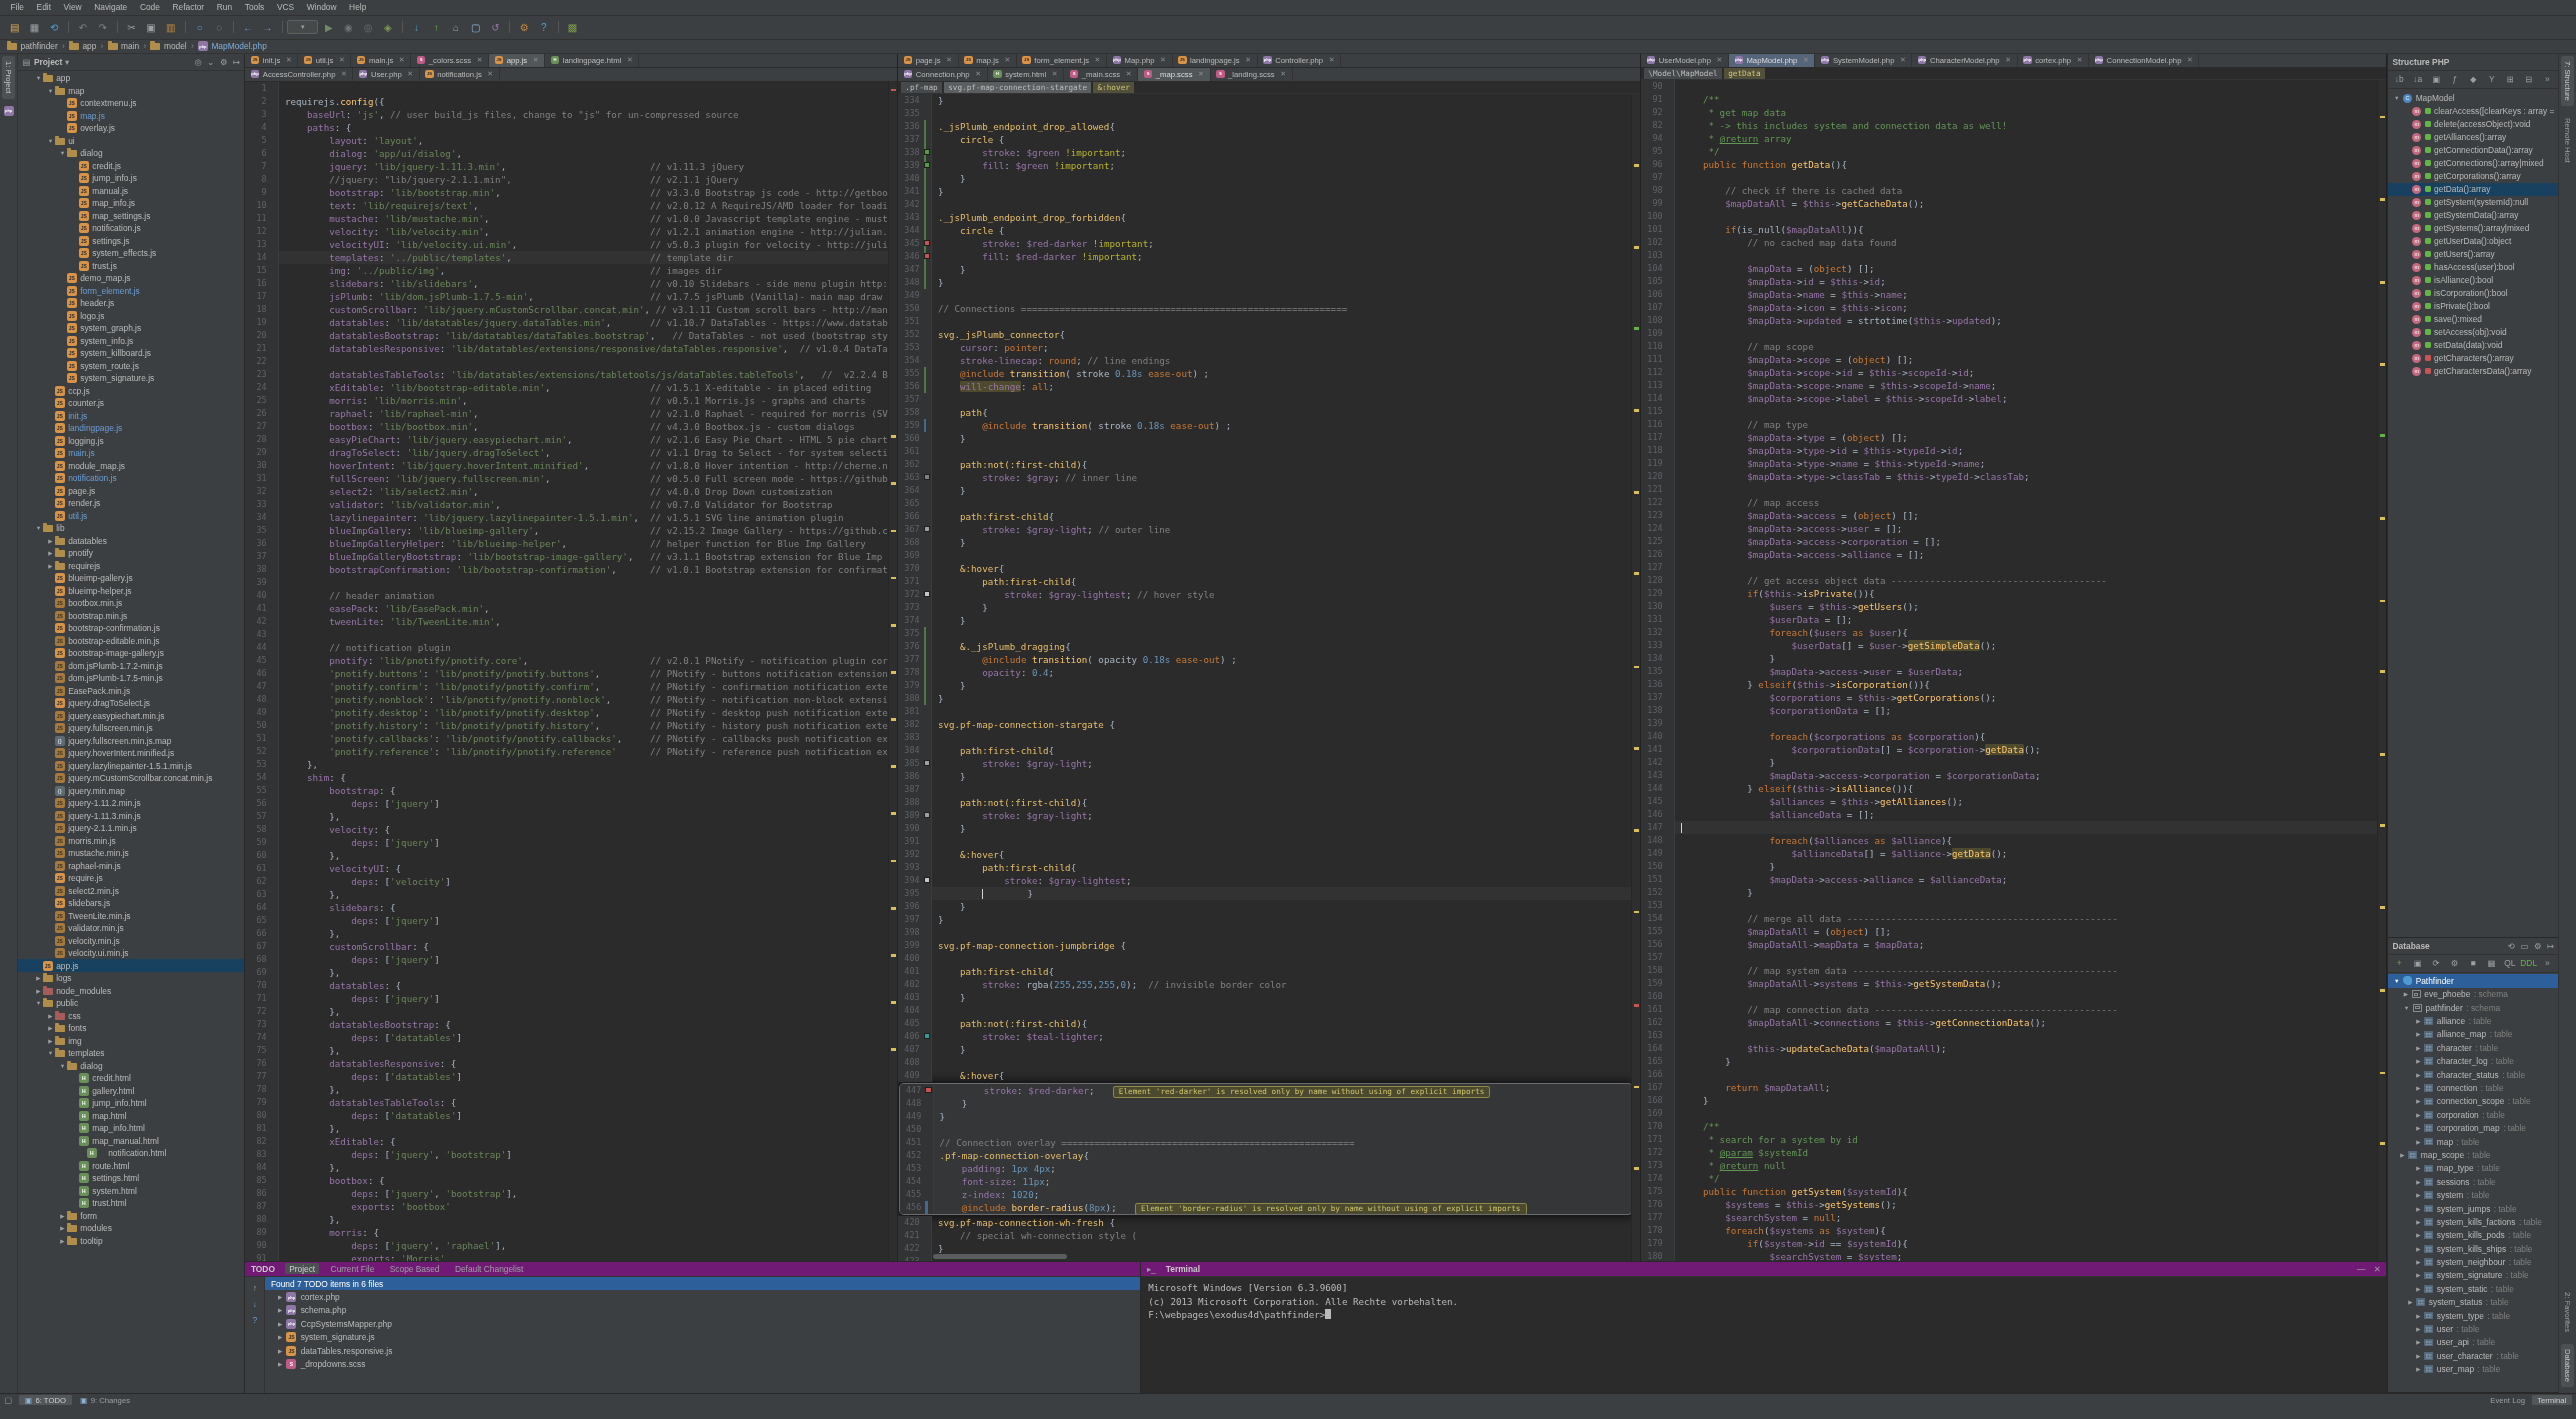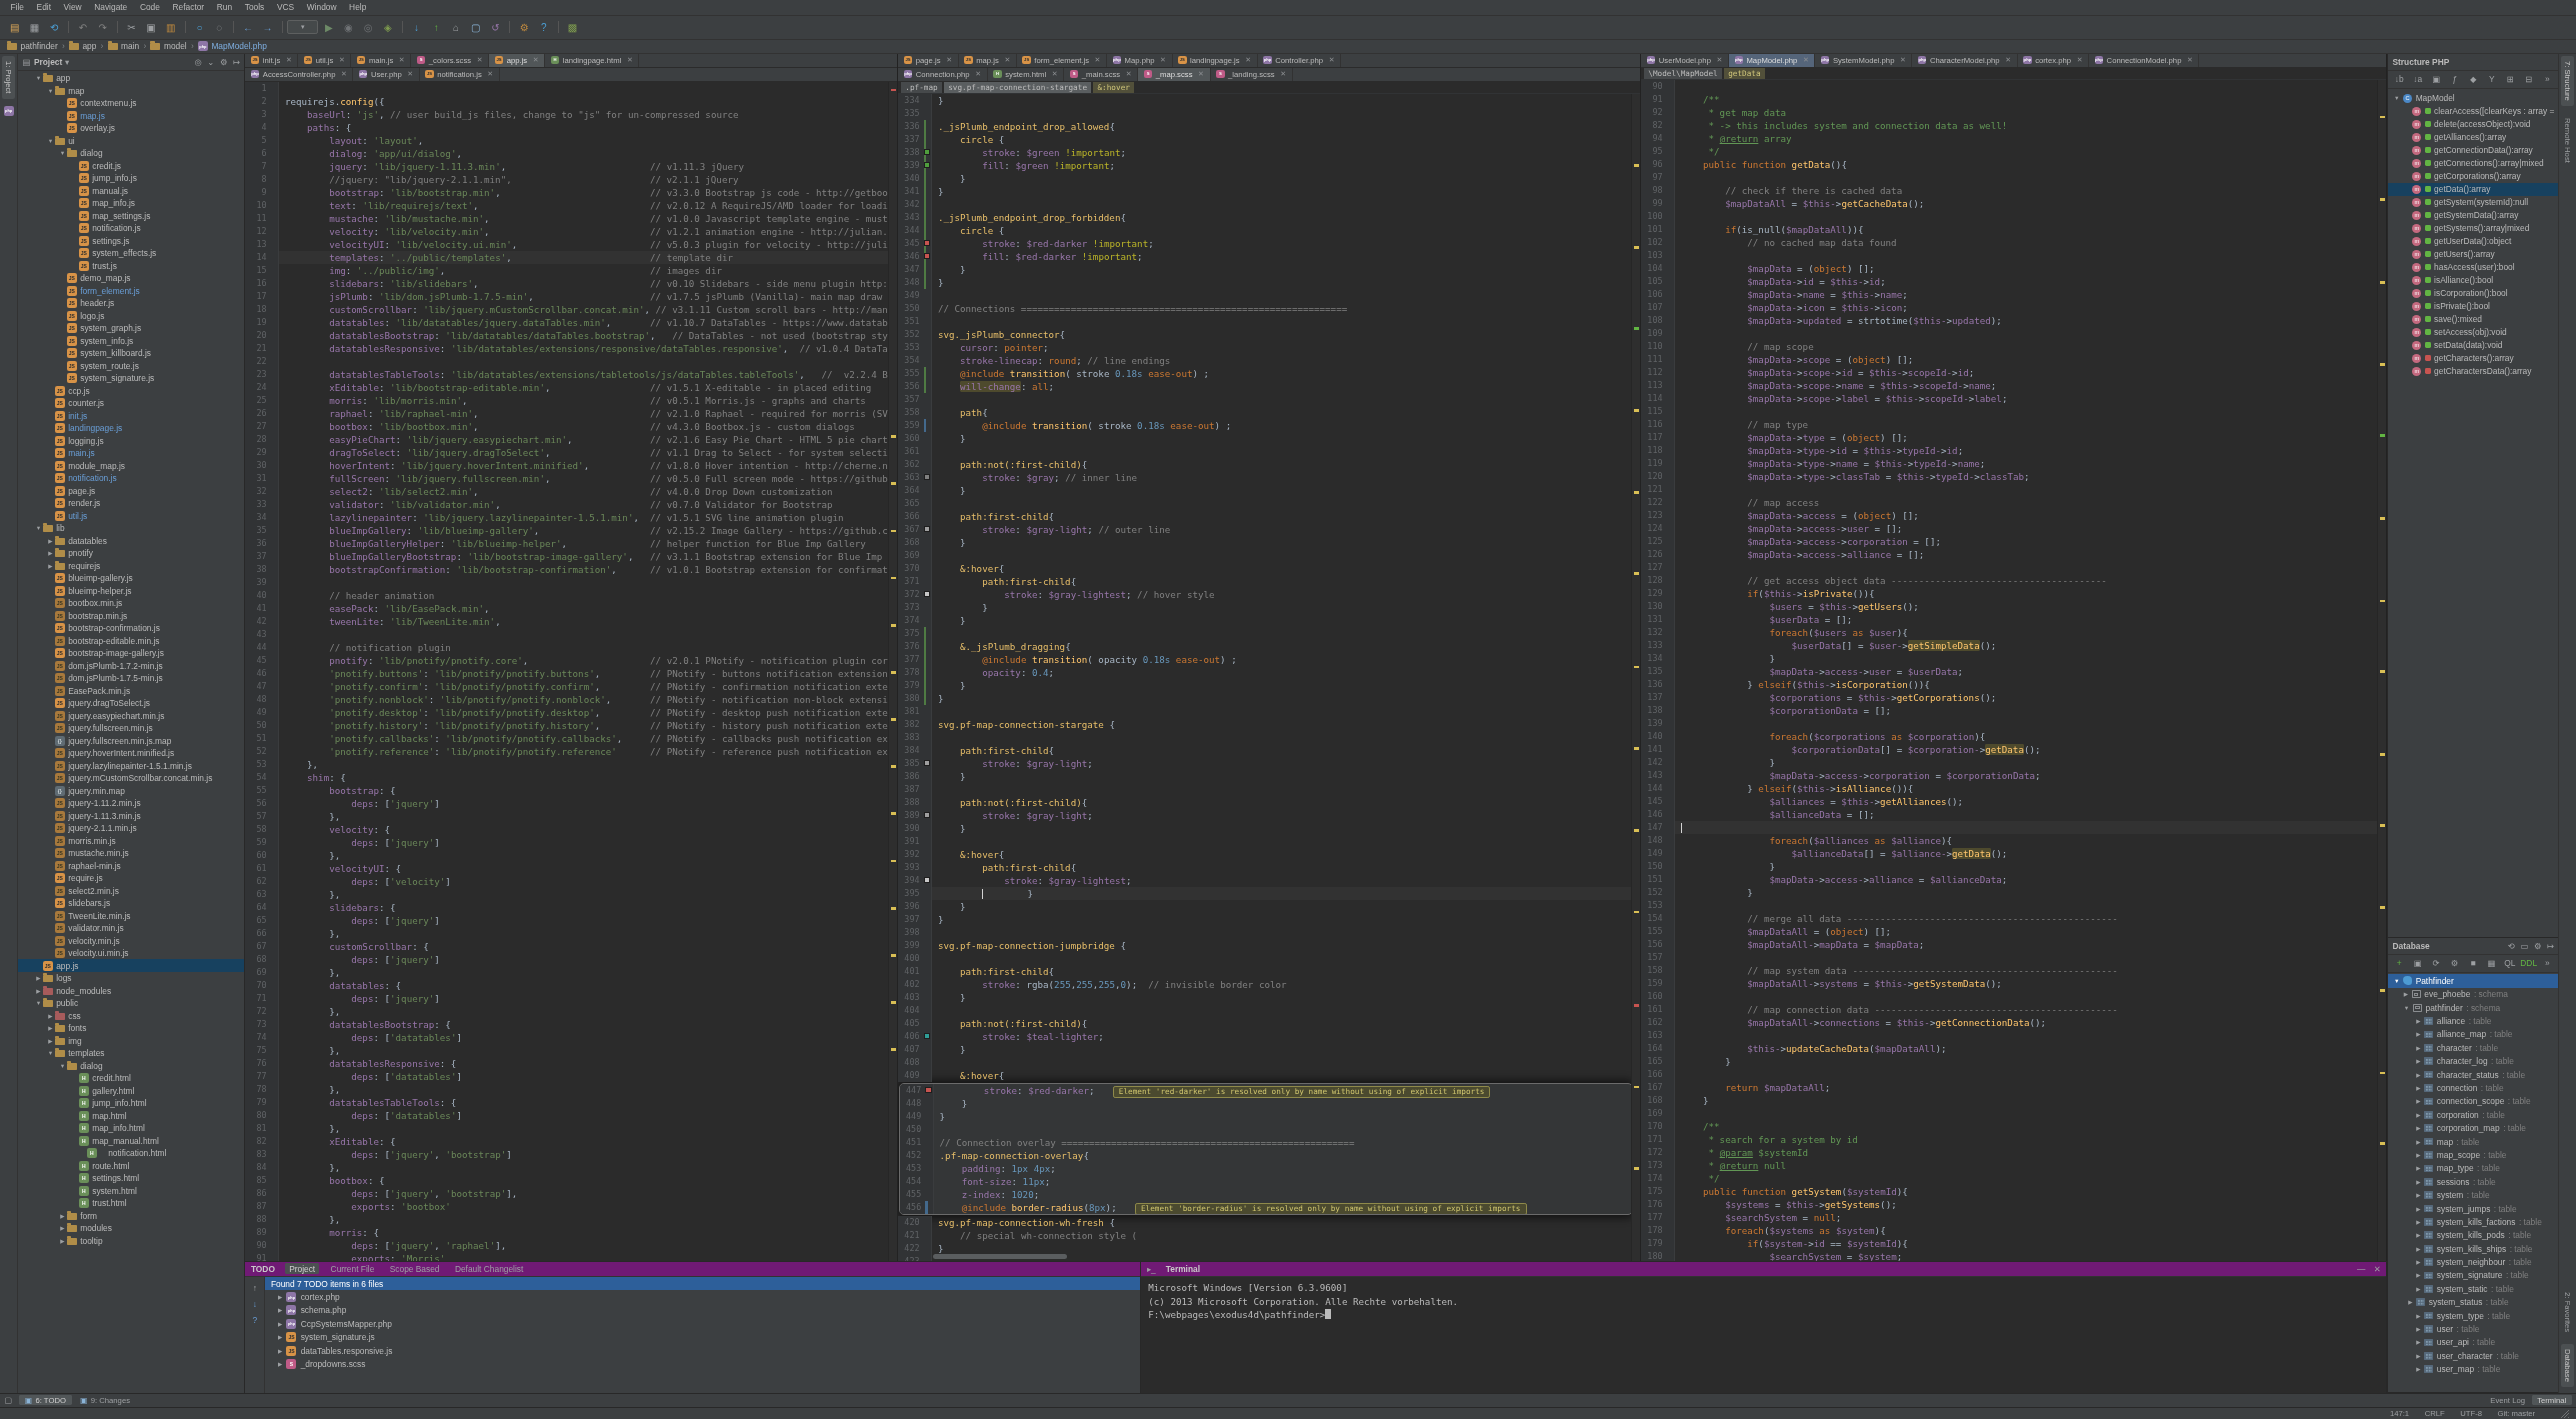--- a/index.html
+++ b/index.html
@@ -2632,21 +2632,21 @@
               <span class="tbl-ic"></span>
               <span>corporation_map</span>
               <span class="sfx">: table</span>
             </div>
             <div class="dbrow" style="padding-left: 28px;">
               <span class="chev" style="font-size: 5.6px; color: rgb(157, 160, 163);">▶</span>
               <span class="tbl-ic"></span>
               <span>map</span>
               <span class="sfx">: table</span>
             </div>
-            <div class="dbrow" style="padding-left: 28px;">
+            <div class="dbrow" style="padding-left: 12px;">
               <span class="chev" style="font-size: 5.6px; color: rgb(157, 160, 163);">▶</span>
               <span class="tbl-ic"></span>
               <span>map_scope</span>
               <span class="sfx">: table</span>
             </div>
             <div class="dbrow" style="padding-left: 28px;">
               <span class="chev" style="font-size: 5.6px; color: rgb(157, 160, 163);">▶</span>
               <span class="tbl-ic"></span>
               <span>map_type</span>
               <span class="sfx">: table</span>
@@ -2769,24 +2769,14 @@
       </span>
     <span id="twb-right" style="margin-left:auto;display:flex;gap:1px">
         <span class="twbtn">
           <span>Event Log</span>
         </span>
         <span class="twbtn active">
           <span>Terminal</span>
         </span>
       </span>
   </div>
-  <div id="statusbar">
-    <span></span>
-    <span class="right" id="status-items">
-        <span>147:1</span>
-        <span>CRLF</span>
-        <span>UTF-8</span>
-        <span>Git: master</span>
-        <span class="grip"></span>
-      </span>
-  </div>
 </div>
 
 
 </body></html>

